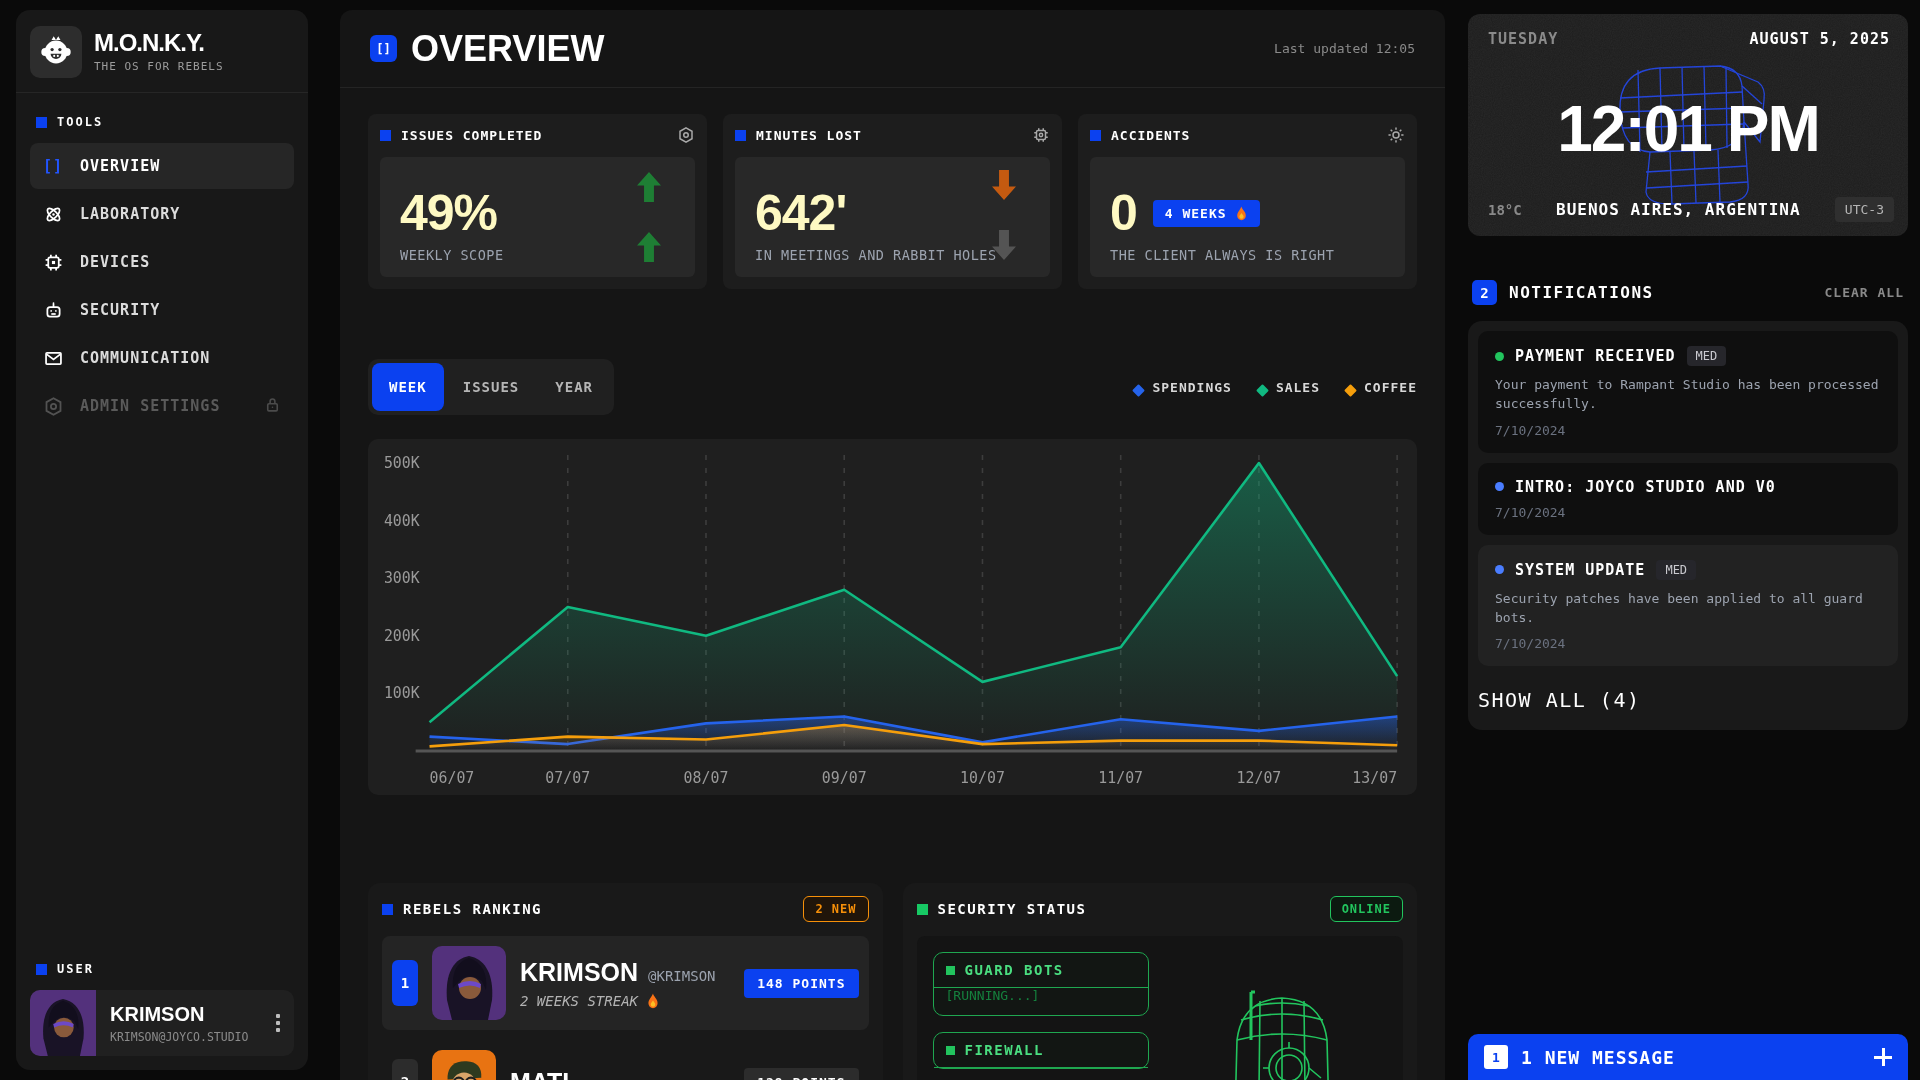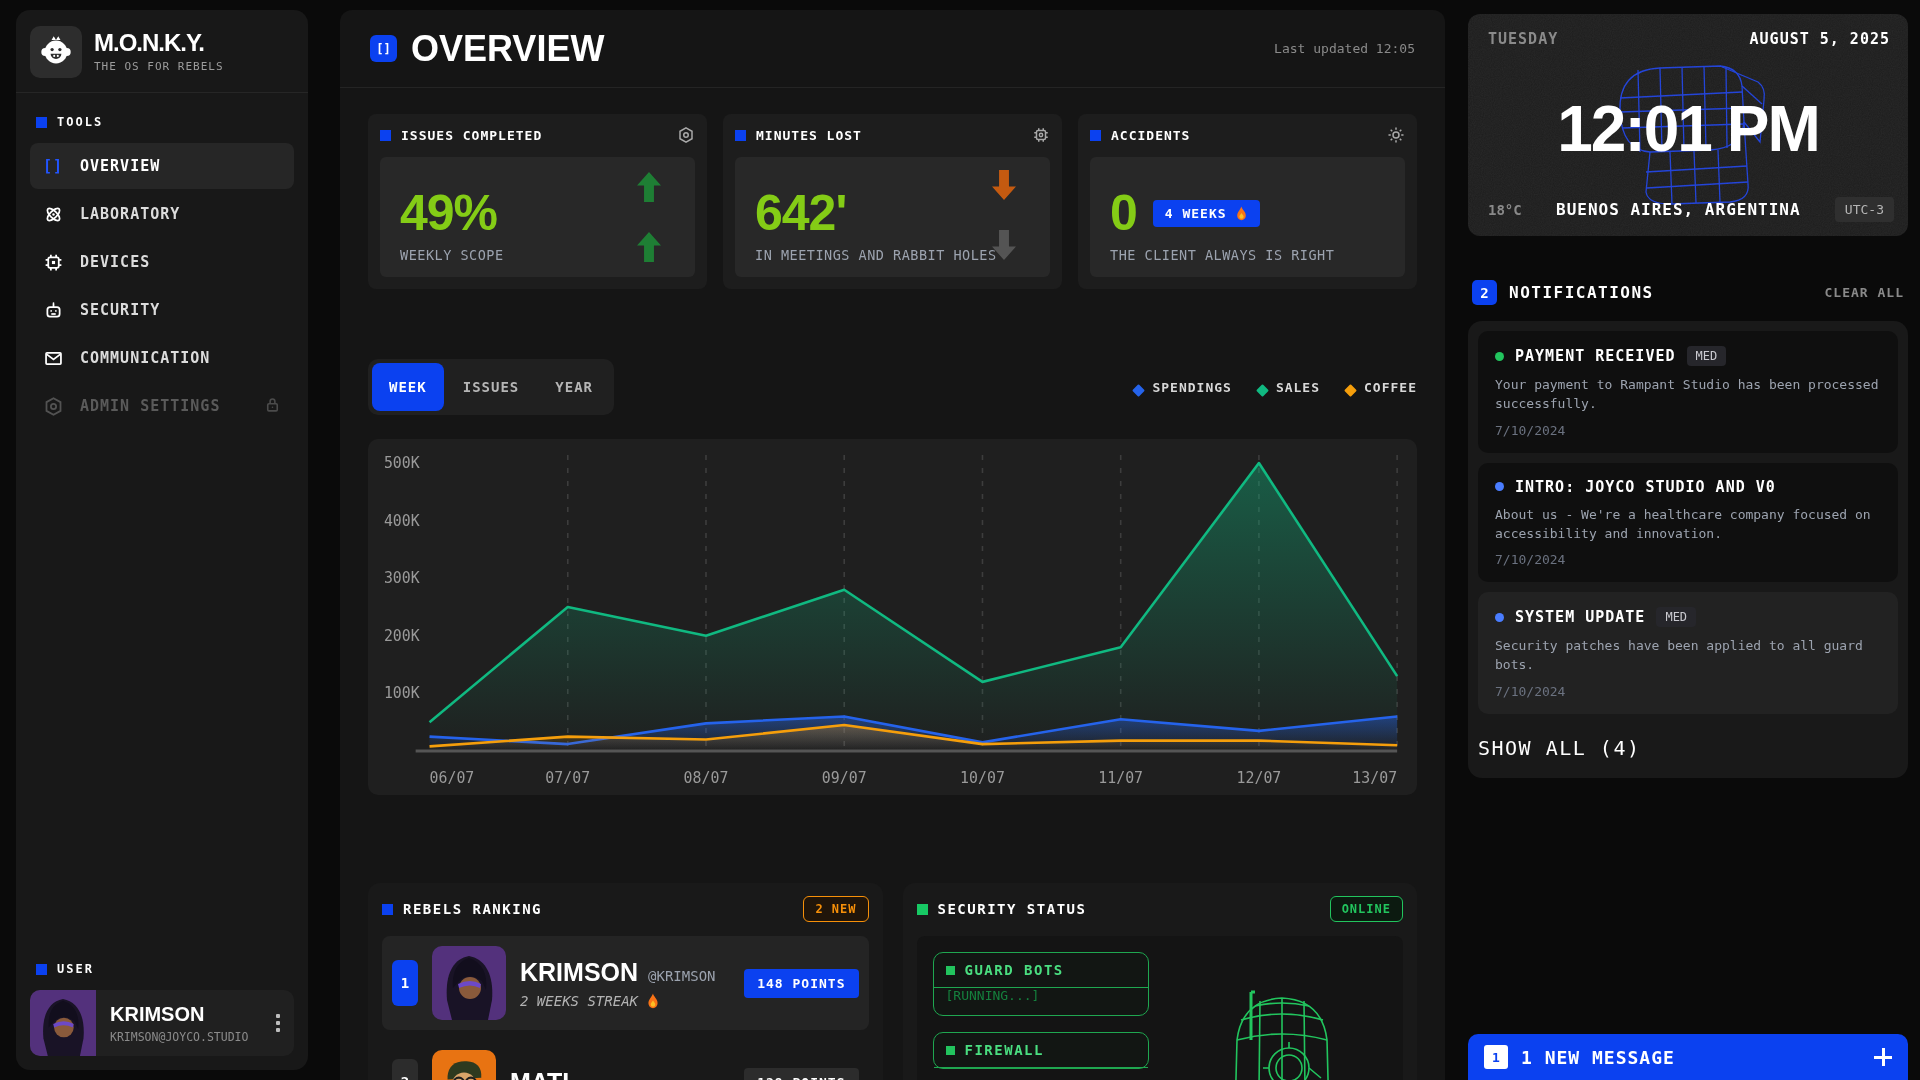--- a/index.html
+++ b/index.html
@@ -57,21 +57,21 @@
   .content { padding:26px 28px 0; }
 
   
   .stats { display:grid; grid-template-columns:1fr 1fr 1fr; gap:16px; }
   .stat-card { background:#1d1d1d; border-radius:8px; padding:12px; }
   .stat-head { display:flex; align-items:center; gap:10px; }
   .stat-title { font-size:13px; font-weight:bold; letter-spacing:1px; color:#fff; }
   .stat-gear { margin-left:auto; color:#a9a9a9; display:flex; cursor:pointer; }
   .stat-panel { position:relative; margin-top:13px; background:#282828; border-radius:6px;
     height:120px; padding:14px 20px; display:flex; flex-direction:column; justify-content:flex-end; overflow:hidden; }
-  .stat-value { font-size:50px; line-height:1; color:#84cc16; }
+  .stat-value { font-size:50px; line-height:1; color:#fef9c3; }
   .stat-caption { font-size:13.5px; color:#9ca3af; margin-top:9px; letter-spacing:.5px; }
   .value-row { display:flex; align-items:center; gap:16px; }
   .streak-badge { display:inline-flex; align-items:center; gap:8px; background:#0b41f0; color:#fff;
     font-size:13px; font-weight:bold; letter-spacing:1px; padding:6px 12px; border-radius:4px; }
   .arrow-col { position:absolute; right:24px; top:0; bottom:0; width:44px; overflow:hidden;
     display:flex; flex-direction:column; align-items:center; gap:16px; }
   .arrow-col.up { justify-content:flex-end; padding-bottom:8px; }
   .arrow-col.down { justify-content:flex-start; padding-top:6px; }
   .arrow-col svg { flex:none; }
   .a-faint { opacity:.28; }
@@ -620,21 +620,20 @@
       <div class="nc-body">Your payment to Rampant Studio has been processed successfully.</div>
       <div class="nc-date">7/10/2024</div>
     </div>
 
     <div class="notif-card">
       <div class="nc-titlerow">
         <span class="ndot blue"></span>
         <span class="nc-title">INTRO: JOYCO STUDIO AND V0</span>
 
       </div>
-      <div class="nc-body">About us - We're a healthcare company focused on accessibility and innovation.</div>
       <div class="nc-date">7/10/2024</div>
     </div>
 
     <div class="notif-card read">
       <div class="nc-titlerow">
         <span class="ndot blue"></span>
         <span class="nc-title">SYSTEM UPDATE</span>
         <span class="level">MED</span>
       </div>
       <div class="nc-body">Security patches have been applied to all guard bots.</div>

